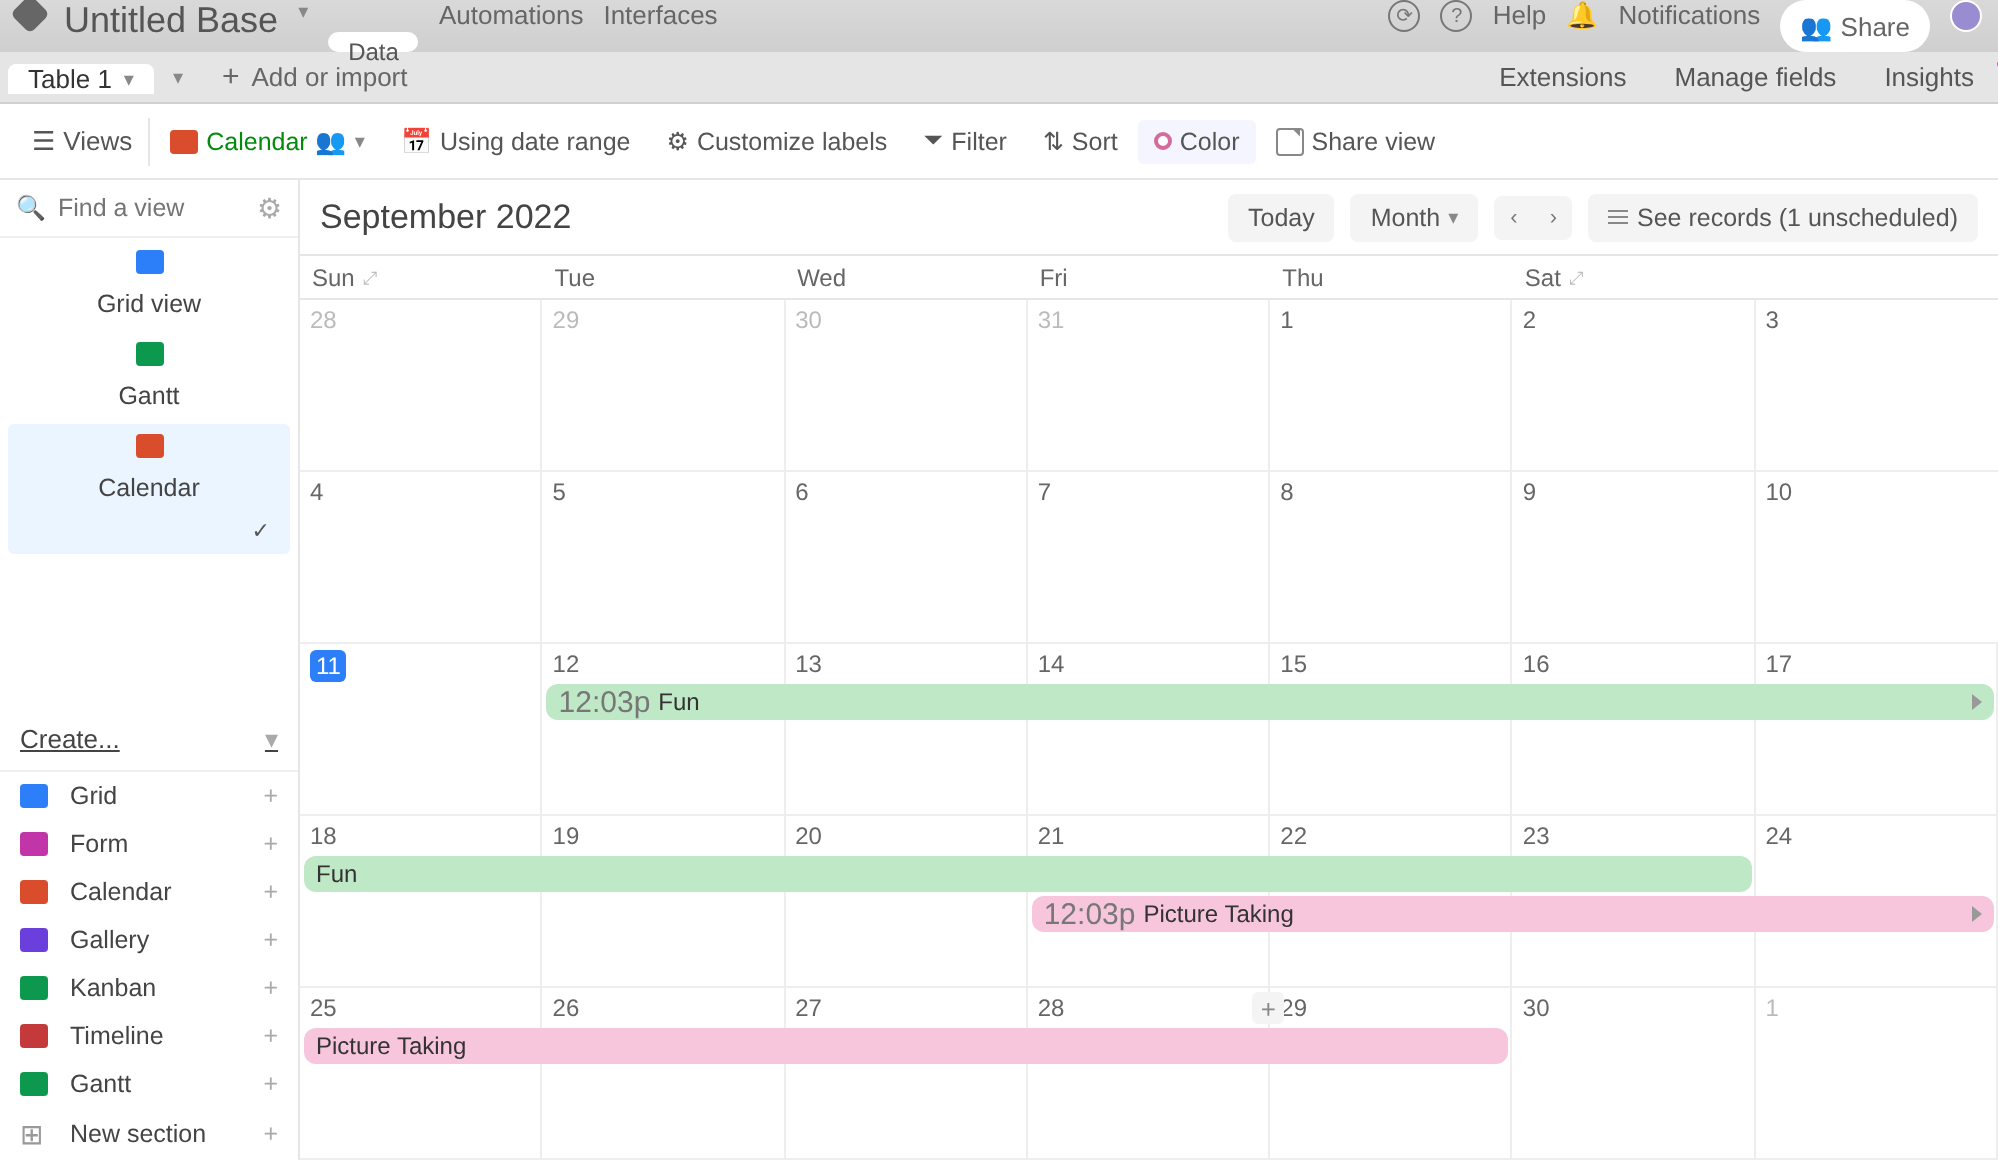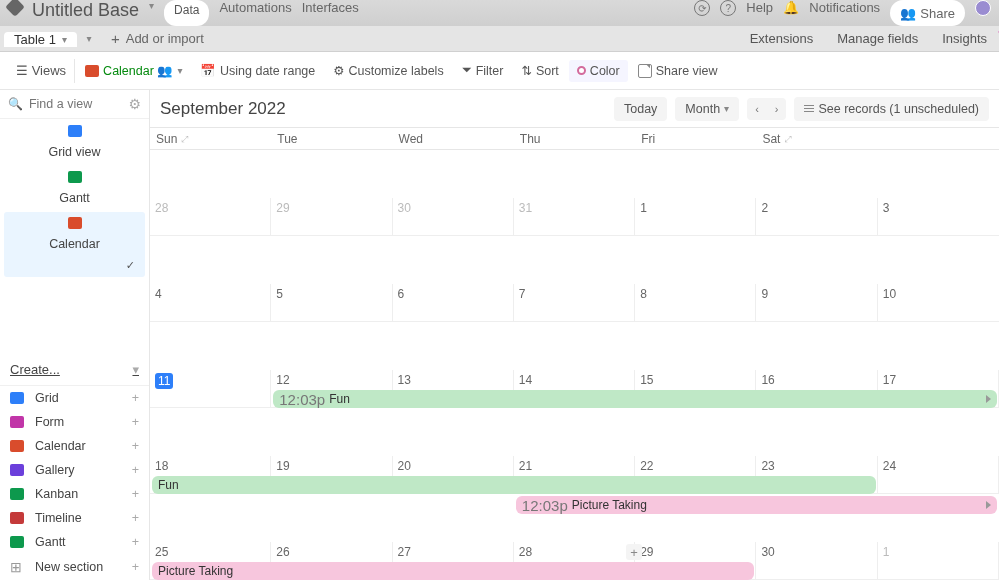--- a/index.html
+++ b/index.html
@@ -3,21 +3,21 @@
 <meta charset="utf-8">
 <style>
 * { box-sizing: border-box; margin: 0; padding: 0; }
 body { font-family: -apple-system, BlinkMacSystemFont, "Segoe UI", sans-serif; font-size: 13px; color: #333; background: #fff; width: 999px; height: 580px; overflow: hidden; }
 
 
 .topbar { height: 26px; background: linear-gradient(#d9d9d9,#cfcfcf); display: flex; padding: 0 8px; gap: 10px; }
 .logo { width: 14px; height: 14px; border-radius: 3px; background: #666; transform: rotate(45deg); }
 .title { font-size: 18px; font-weight: 300; color: #555; }
 .chev-down { color: #888; font-size: 10px; }
-.pill { background: #fff; border-radius: 12px; padding: 3px 10px; font-size: 12px; color: #555; }
+.pill { background: #fff; border-radius: 12px; padding: 3px 10px; font-size: 12px; color: #555; margin-top: 16px; }
 .topbar .link { color: #666; font-size: 13px; cursor: pointer; }
 .topbar .spacer { flex: 1; }
 .circle-icon { width: 16px; height: 16px; border: 1.5px solid #777; border-radius: 50%; display: flex; align-items: center; justify-content: center; font-size: 10px; color: #777; }
 .share-btn { background: #fff; border-radius: 14px; padding: 3px 10px; display: flex; gap: 4px; align-items: center; color: #666; }
 .avatar { width: 16px; height: 16px; background: #9a8cd1; border-radius: 50%; border: 1px solid #fff; }
 
 
 .tabs-bar { height: 26px; background: #e5e5e5; border-bottom: 1px solid #d0d0d0; display: flex; align-items: center; }
 .table-tab { background: #fff; padding: 0 10px; display: flex; align-items: center; gap: 6px; font-size: 13px; font-weight: 500; border-radius: 4px 4px 0 0; margin: 2px 0 0 4px; }
 .tab-plus { width: 24px; display: flex; align-items: center; justify-content: center; color: #999; font-size: 18px; }
@@ -75,21 +75,21 @@
 .hamb { display: inline-flex; flex-direction: column; gap: 1.5px; }
 .hamb span { width: 10px; height: 1.5px; background: #888; }
 
 
 .day-headers { display: grid; grid-template-columns: repeat(7, 1fr); height: 22px; border-bottom: 1px solid #e6e6e6; }
 .day-h { padding: 4px 6px; font-size: 12px; color: #666; display: flex; align-items: center; gap: 4px; }
 .sun-sat-icon { font-size: 9px; color: #bbb; }
 
 
 .weeks { flex: 1; display: flex; flex-direction: column; }
-.week { flex: 1; display: grid; grid-template-columns: repeat(7, 1fr); border-bottom: 1px solid #eee; position: relative; margin-top: 48px; }
+.week { flex: 1; display: grid; grid-template-columns: repeat(7, 1fr); border-bottom: 1px solid #eee; position: relative; }
 .day { border-right: 1px solid #eee; padding: 3px 5px; font-size: 12px; color: #666; position: relative; }
 .day:last-child { border-right: none; }
 .day.dim { color: #bbb; }
 .today-cell .num { background: #2d7ff9; color: #fff; border-radius: 3px; padding: 1px 3px; display: inline-block; }
 .event-bar { position: absolute; height: 18px; border-radius: 6px; font-size: 12px; display: flex; align-items: center; padding: 0 6px; gap: 4px; color: #333; left: 2px; right: 2px; }
 .ev-green { background: #bfe8c6; }
 .ev-pink { background: #f7c6dd; }
 .ev-label { font-weight: 500; overflow: hidden; white-space: nowrap; }
 .ev-time { font-size: 15px; color: #777; }
 
@@ -270,22 +270,22 @@
       </button>
     </div>
 
     <div class="day-headers">
       <div class="day-h">
         <span>Sun</span>
         <span class="sun-sat-icon">⤢</span>
       </div>
       <div class="day-h">Tue</div>
       <div class="day-h">Wed</div>
+      <div class="day-h">Fri</div>
       <div class="day-h">Thu</div>
-      <div class="day-h">Fri</div>
       <div class="day-h">
         <span>Sat</span>
         <span class="sun-sat-icon">⤢</span>
       </div>
     </div>
 
     <div class="weeks" id="weeks">
         <div class="week">
           <div class="day dim"><span class="num">28</span></div>
           <div class="day dim"><span class="num">29</span></div>

